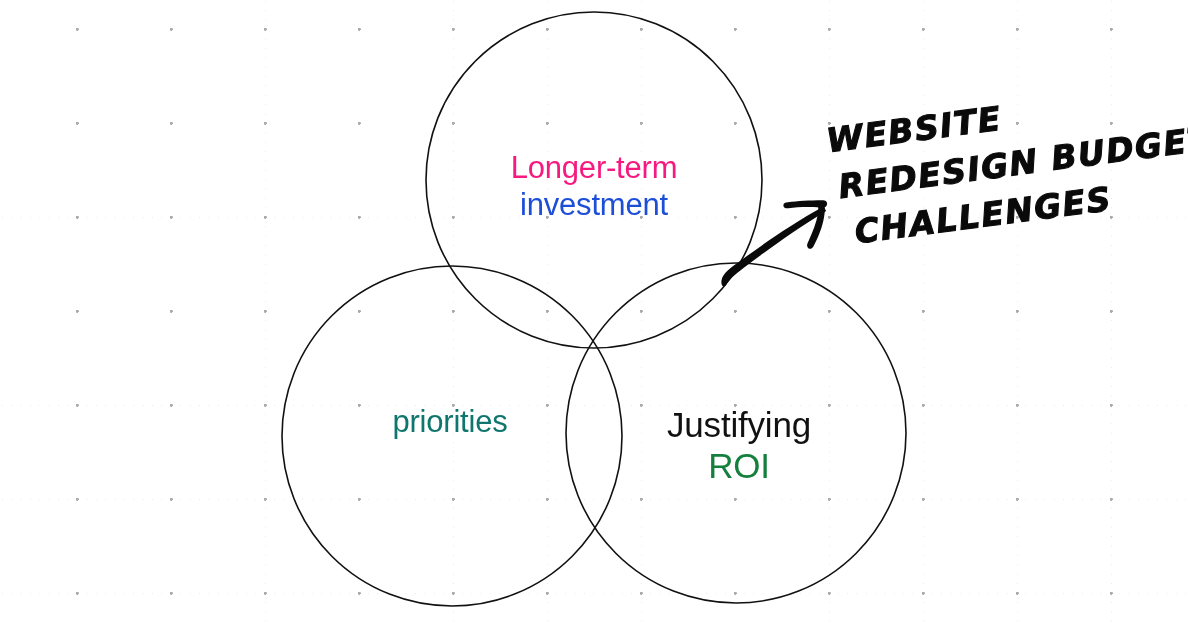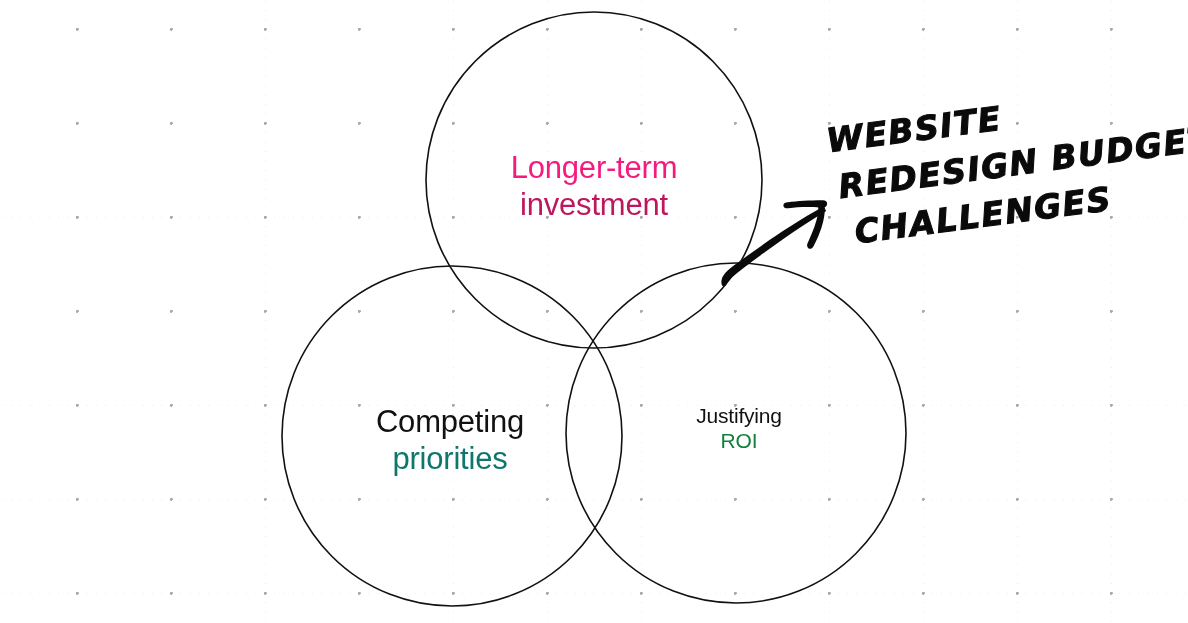--- a/index.html
+++ b/index.html
@@ -80,21 +80,21 @@
   #label-left {
     left: 450px;
     top: 404px;
     transform: translateX(-50%);
     font-size: 31px;
   }
   #label-right {
     left: 739px;
     top: 404px;
     transform: translateX(-50%);
-    font-size: 21px;
+    font-size: 35px;
   }
 
   
   .annotation {
     position: absolute;
     left: 833px;
     top: 118px;
     width: 360px;
     transform: rotate(-7.5deg);
     transform-origin: 0 50%;
@@ -137,25 +137,24 @@
   </div>
 
   <svg class="venn-svg" viewBox="0 0 1188 623">
     <circle class="venn-circle" id="circle-top" cx="594" cy="180" r="168" style="stroke: rgb(17, 17, 17);"></circle>
     <circle class="venn-circle" id="circle-left" cx="452" cy="436" r="170" style="stroke: rgb(17, 17, 17);"></circle>
     <circle class="venn-circle" id="circle-right" cx="736" cy="433" r="170" style="stroke: rgb(17, 17, 17);"></circle>
   </svg>
 
   <div class="venn-label" id="label-top">
     <span class="accent" style="color: rgb(246, 25, 127);">Longer-term</span>
-    <span class="plain" style="color: #be185d;">investment</span>
+    <span class="plain" style="color: #1d4ed8;">investment</span>
   </div>
 
   <div class="venn-label" id="label-left">
-    <span class="plain" style="color: rgb(17, 17, 17);">Competing</span>
     <span class="accent" style="color: #0f766e;">priorities</span>
   </div>
 
   <div class="venn-label" id="label-right">
     <span class="plain" style="color: rgb(17, 17, 17);">Justifying</span>
     <span class="accent" style="color: #15803d;">ROI</span>
   </div>
 
   <svg class="arrow-svg" viewBox="0 0 150 115">
 

